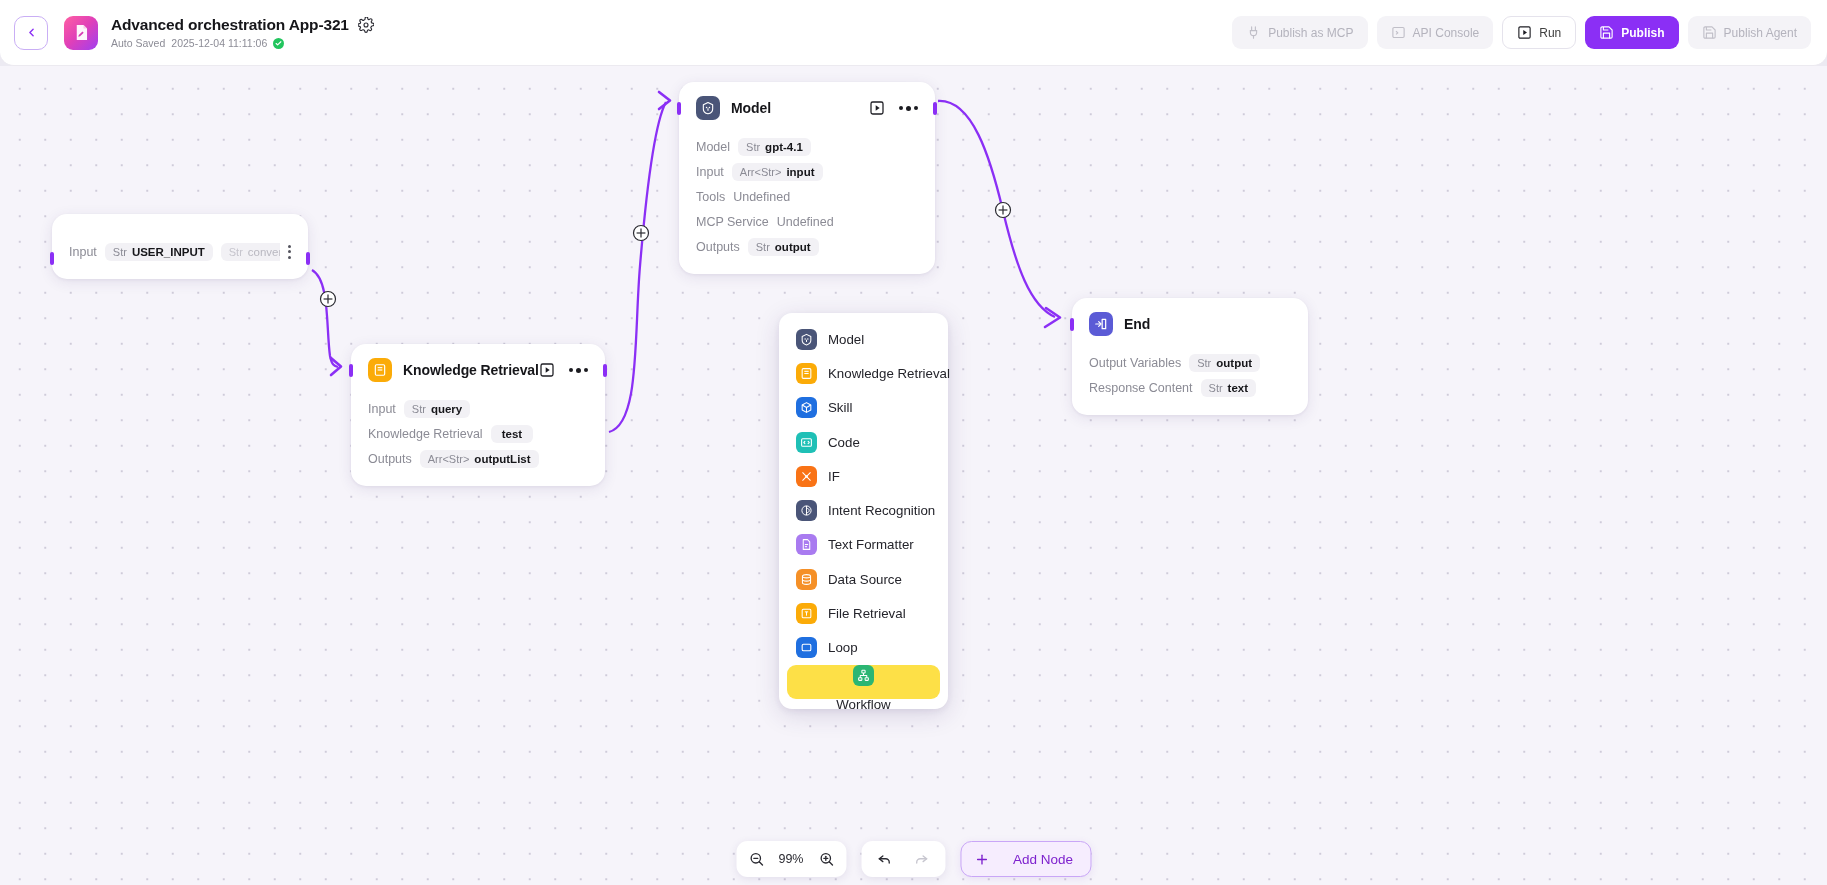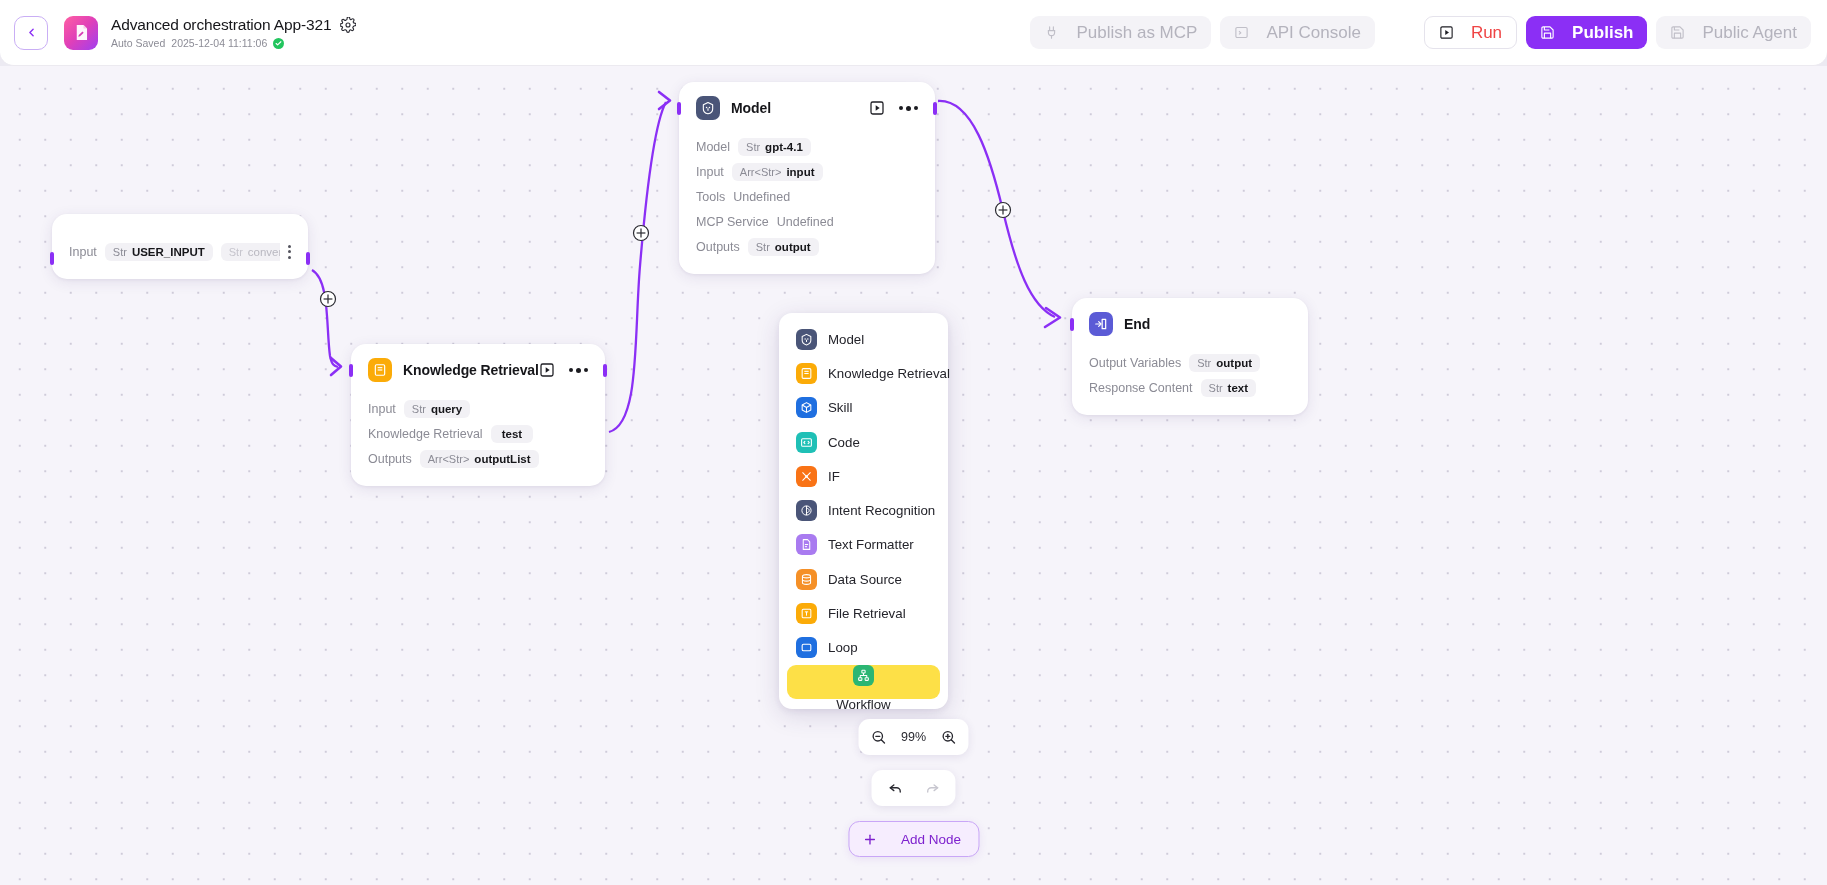--- a/index.html
+++ b/index.html
@@ -37,38 +37,38 @@
   }
   .app-icon {
     width: 34px; height: 34px; border-radius: 9px;
     margin-left: 16px; flex: none;
     background: linear-gradient(135deg, #ff5fa2 0%, #e040b8 48%, #a03ff0 100%);
     display: flex; align-items: center; justify-content: center;
   }
   .title-block { margin-left: 13px; display: flex; flex-direction: column; justify-content: center; }
   .title-row { display: flex; align-items: center; gap: 9px; }
   .app-title {
-    font-size: 15.5px; font-weight: normal; color: #16161a; letter-spacing: -0.15px;
+    font-size: 15.5px; font-weight: bold; color: #16161a; letter-spacing: -0.15px;
   }
   .gear-btn { width: 17px; height: 17px; cursor: pointer; display: flex; align-items: center; }
   .saved-row { display: flex; align-items: center; gap: 6px; margin-top: 3px; }
   .saved-label { font-size: 10.5px; color: #8c8c96; }
   .saved-time { font-size: 10.5px; color: #8c8c96; }
   .saved-check {
     width: 11px; height: 11px; border-radius: 50%; background: #22c55e;
     display: flex; align-items: center; justify-content: center; flex: none;
   }
   .header-spacer { flex: 1; }
   .hbtn {
     height: 33px; border-radius: 9px; display: flex; align-items: center;
-    gap: 17px; padding: 0 14px; font-size: 17px; cursor: pointer;
+    gap: 7px; padding: 0 14px; font-size: 12px; cursor: pointer;
     white-space: nowrap; flex: none;
   }
   .hbtn-ghost { background: #f4f3f7; color: #b4b3bd; }
-  .hbtn-outline { background: #fff; border: 1px solid #e5e3ec; color: #ef4444; margin-left: 40px; }
+  .hbtn-outline { background: #fff; border: 1px solid #e5e3ec; color: #404040; }
   .hbtn-primary { background: #8b2ff5; color: #ffffff; font-weight: bold; }
   .hbtn-row { display: flex; align-items: center; gap: 9px; }
 
   
   .canvas {
     position: absolute; left: 0; top: 66px;
     width: 1827px; height: 819px;
     background-color: #f6f4fa;
     background-image: radial-gradient(#cfcbd9 1.05px, transparent 1.05px);
     background-size: 25.5px 25.5px;
@@ -154,21 +154,21 @@
     height: 34.3px; padding: 0 9px; border-radius: 9px; cursor: pointer;
   }
   .menu-item.active { background: #fde047; flex-direction: column; }
   .menu-ico { width: 21px; height: 21px; border-radius: 6px; flex: none;
     display: flex; align-items: center; justify-content: center; }
   .menu-label { font-size: 13.3px; color: #24242b; white-space: nowrap; }
 
   
   .bottombar {
     position: absolute; left: 50%; transform: translateX(-50%);
-    bottom: 28px; display: flex; align-items: center; gap: 15px; z-index: 35; flex-direction: column;
+    bottom: 8px; display: flex; align-items: center; gap: 15px; z-index: 35;
   }
   .pill {
     background: #ffffff; border-radius: 11px; height: 36px;
     box-shadow: 0 2px 9px rgba(60,40,110,0.10);
     display: flex; align-items: center; padding: 0 11px; gap: 10px;
   }
   .zoom-val { font-size: 12.5px; color: #2a2a31; min-width: 32px; text-align: center; }
   .icon-btn { width: 18px; height: 18px; display: flex; align-items: center;
     justify-content: center; cursor: pointer; }
   .addnode {
@@ -251,21 +251,21 @@
             <polyline points="7 3 7 8 15 8"></polyline>
           </svg>
         <span>Publish</span>
       </div>
       <div class="hbtn hbtn-ghost">
         <svg width="15" height="15" viewBox="0 0 24 24" fill="none" stroke="#c0bfc8" stroke-width="1.8" stroke-linejoin="round">
             <path d="M19 21H5a2 2 0 01-2-2V5a2 2 0 012-2h11l5 5v11a2 2 0 01-2 2z"></path>
             <polyline points="17 21 17 13 7 13 7 21"></polyline>
             <polyline points="7 3 7 8 15 8"></polyline>
           </svg>
-        <span>Public Agent</span>
+        <span>Publish Agent</span>
       </div>
     </div>
   </div>
 
   <div class="canvas">
 
     <svg class="edges">
 
       <path d="M312,204 C330,214 326,262 330,290 C332,300 335,300 338,301" fill="none" stroke="#8b2ff5" stroke-width="2.3"></path>
       <polyline points="331,292 341,300.5 331,309" fill="none" stroke="#8b2ff5" stroke-width="2.6" stroke-linecap="round" stroke-linejoin="round"></polyline>

